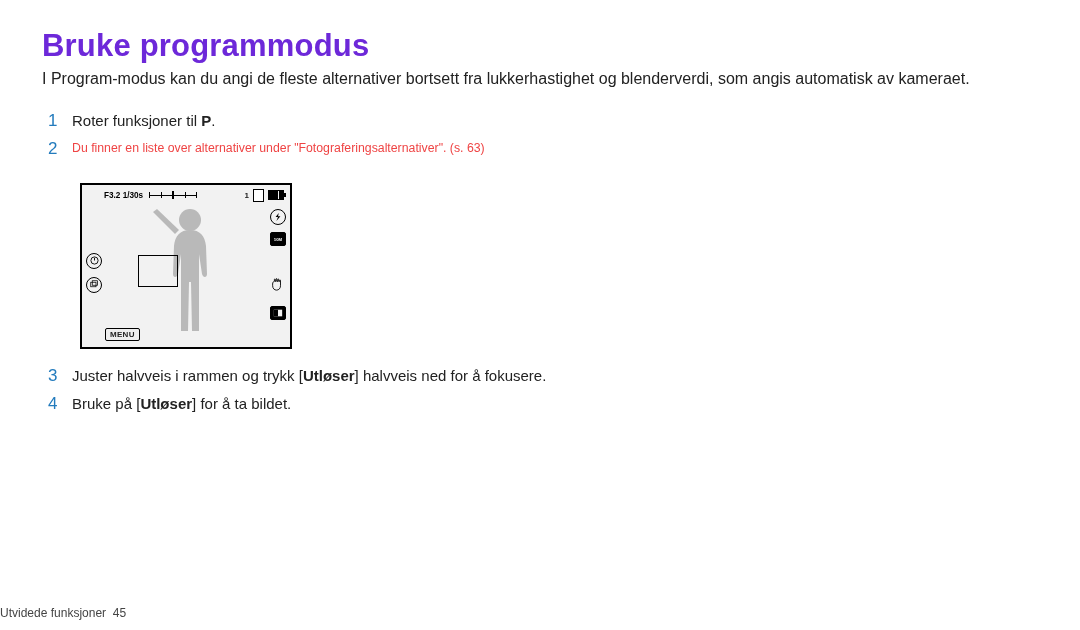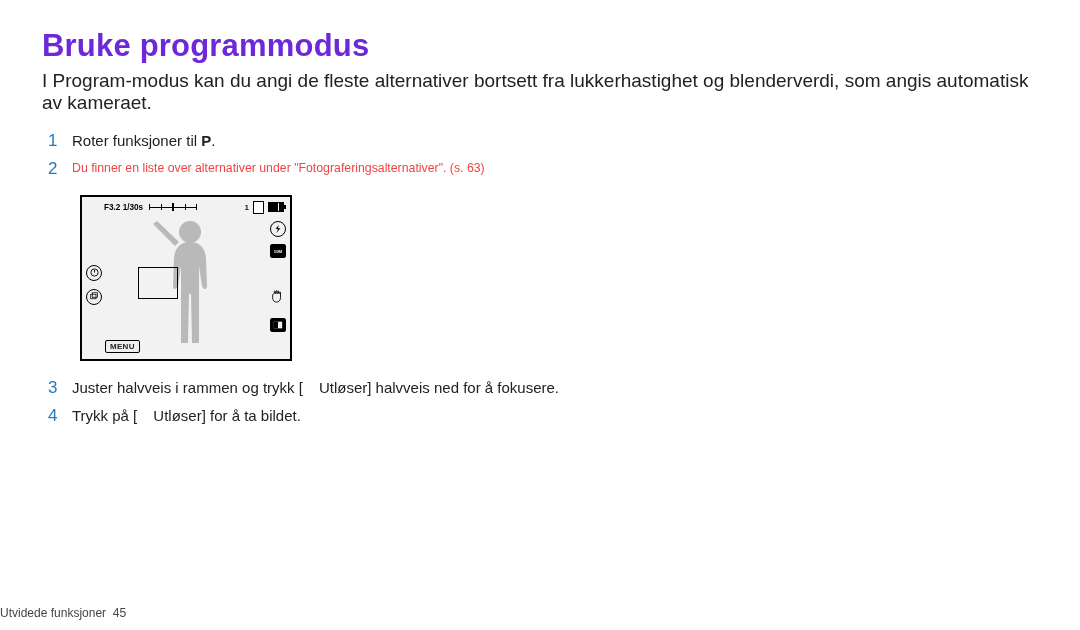--- a/index.html
+++ b/index.html
@@ -17,23 +17,23 @@
     height: 602px;
   }
   .title {
     color: #6d28d9;
     font-size: 31px;
     font-weight: 700;
     margin-bottom: 6px;
     letter-spacing: 0.2px;
   }
   .intro {
-    font-size: 19px;
+    font-size: 16px;
     color: #222;
-    margin-bottom: 16px;
+    margin-bottom: 22px;
   }
   .steps {
     margin-left: 6px;
   }
   .step {
     display: flex;
     margin-bottom: 6px;
   }
   .num {
     color: #237bbd;
@@ -45,24 +45,24 @@
   .body {
     font-size: 15px;
     color: #222;
     line-height: 1.45;
   }
   .sub {
     font-size: 12.3px;
     color: #ef4444;
     margin-top: 2px;
   }
-  .bold-inner { font-weight: 400; margin-left: 16px; }
+  .bold-inner { font-weight: 700; }
   .p-icon { font-weight: 700; font-family: Arial, sans-serif; }
   .lcd-wrap {
-    margin: 16px 0 16px 32px;
+    margin: 24px 0 16px 32px;
   }
   .lcd {
     width: 208px;
     height: 162px;
     border: 2px solid #000;
     background: #f2f2f2;
     position: relative;
   }
   .top-row {
     position: absolute; top: 4px; left: 0; right: 0;
@@ -247,21 +247,21 @@
     <div class="step">
       <div class="num">3</div>
       <div class="body">
         <span>Juster halvveis i rammen og trykk [</span><span class="bold-inner">Utløser</span><span>] halvveis ned for å fokusere.</span>
       </div>
     </div>
 
     <div class="step" style="margin-top:4px">
       <div class="num">4</div>
       <div class="body">
-        <span>Trykk på [</span><span class="bold-inner">Utløser</span><span>] for å ta bildet.</span>
+        <span>Bruke på [</span><span class="bold-inner">Utløser</span><span>] for å ta bildet.</span>
       </div>
     </div>
 
   </div>
 
   <div class="footer">
     <span>Utvidede funksjoner</span>&nbsp;&nbsp;<span>45</span>
   </div>
 </div>
 

